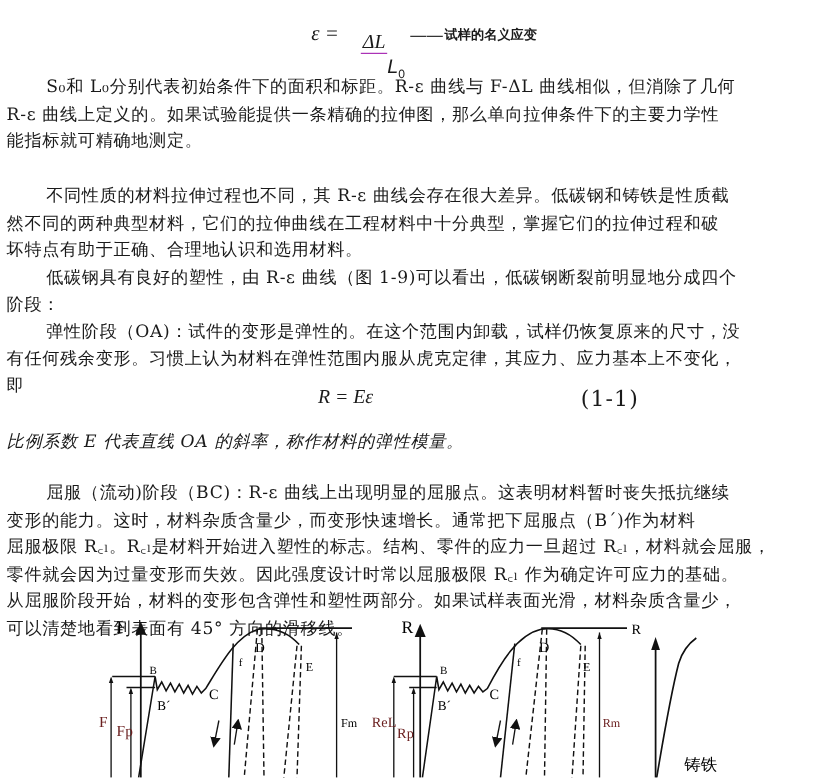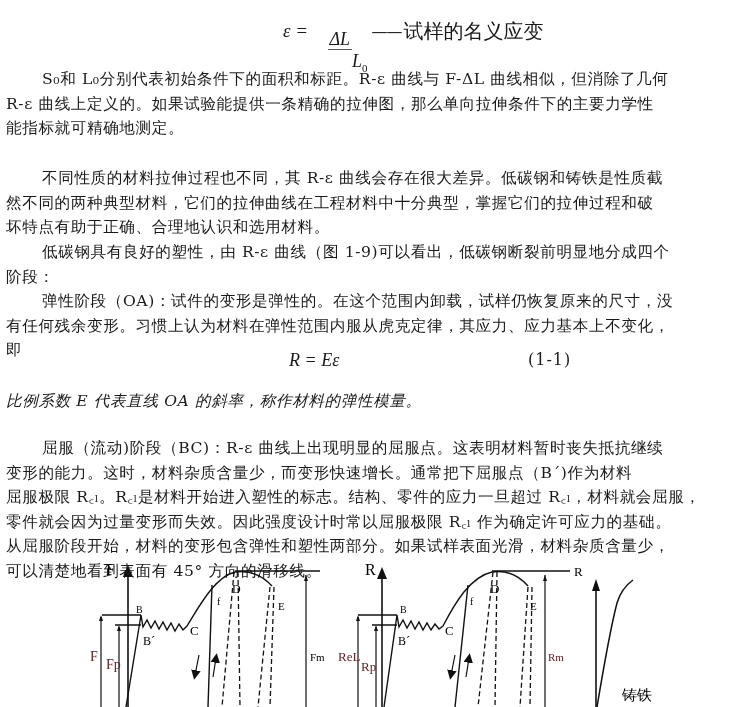--- a/index.html
+++ b/index.html
@@ -3,33 +3,33 @@
 <meta charset="utf-8">
 <style>
   html, body { margin: 0; padding: 0; background: #ffffff; }
   body { width: 748px; height: 707px; overflow: hidden; position: relative;
          font-family: "DejaVu Serif", "Liberation Serif", serif; color: #1a1a1a; }
   .formula-top { position: absolute; top: 6px; left: 283px; height: 50px;
                  display: flex; align-items: center; font-size: 17px; }
   .formula-top .eps { font-style: italic; font-family: "Liberation Serif", serif; font-size: 19px; }
   .frac { display: inline-flex; flex-direction: column; align-items: center; margin: 0 4px; }
   .frac .num { font-style: italic; font-family: Liberation Serif, serif; font-size: 18px; border-bottom: 1px solid #a21caf; padding: 0 2px; line-height: 20px; margin-top: 45px; }
-  .frac .den { font-style: italic; font-family: Liberation Serif, serif; font-size: 18px; line-height: 22px; margin-left: 40px; }
+  .frac .den { font-style: italic; font-family: Liberation Sans, sans-serif; font-size: 18px; line-height: 22px; margin-left: 40px; }
   .frac .den sub { font-size: 11px; font-style: normal; }
   .dash { font-size: 16px; letter-spacing: -1px; }
-  .formula-top .label { font-size: 20px; margin-left: 2px; }
+  .formula-top .label { font-size: 12px; margin-left: 2px; font-weight: bold; }
 
   .para { position: absolute; left: 2px; width: 744px; font-size: 15.6px; line-height: 24.6px;
           letter-spacing: 0.6px; margin: 4px; text-align: justify; }
   .para .line { display: block; white-space: nowrap; }
   .indent { padding-left: 36px; }
 
   .eq { position: absolute; top: 350px; left: 0; width: 748px; height: 26px; font-size: 17px; }
   .eq .expr { position: absolute; left: 261px; font-family: "Liberation Serif", serif; font-style: italic; font-size: 18px; margin-left: 28px; }
-  .eq .num { position: absolute; left: 528px; font-size: 16px; letter-spacing: 1px; }
+  .eq .num { position: absolute; left: 528px; font-size: 20px; letter-spacing: 1px; }
 
   .figure { position: absolute; top: 555px; left: 0; width: 748px; height: 152px; }
   svg text { font-family: "Liberation Serif", serif; }
 </style>
 </head>
 <body>
 
 <div class="formula-top">
   <span class="eps">ε =</span>
   <span class="frac">

